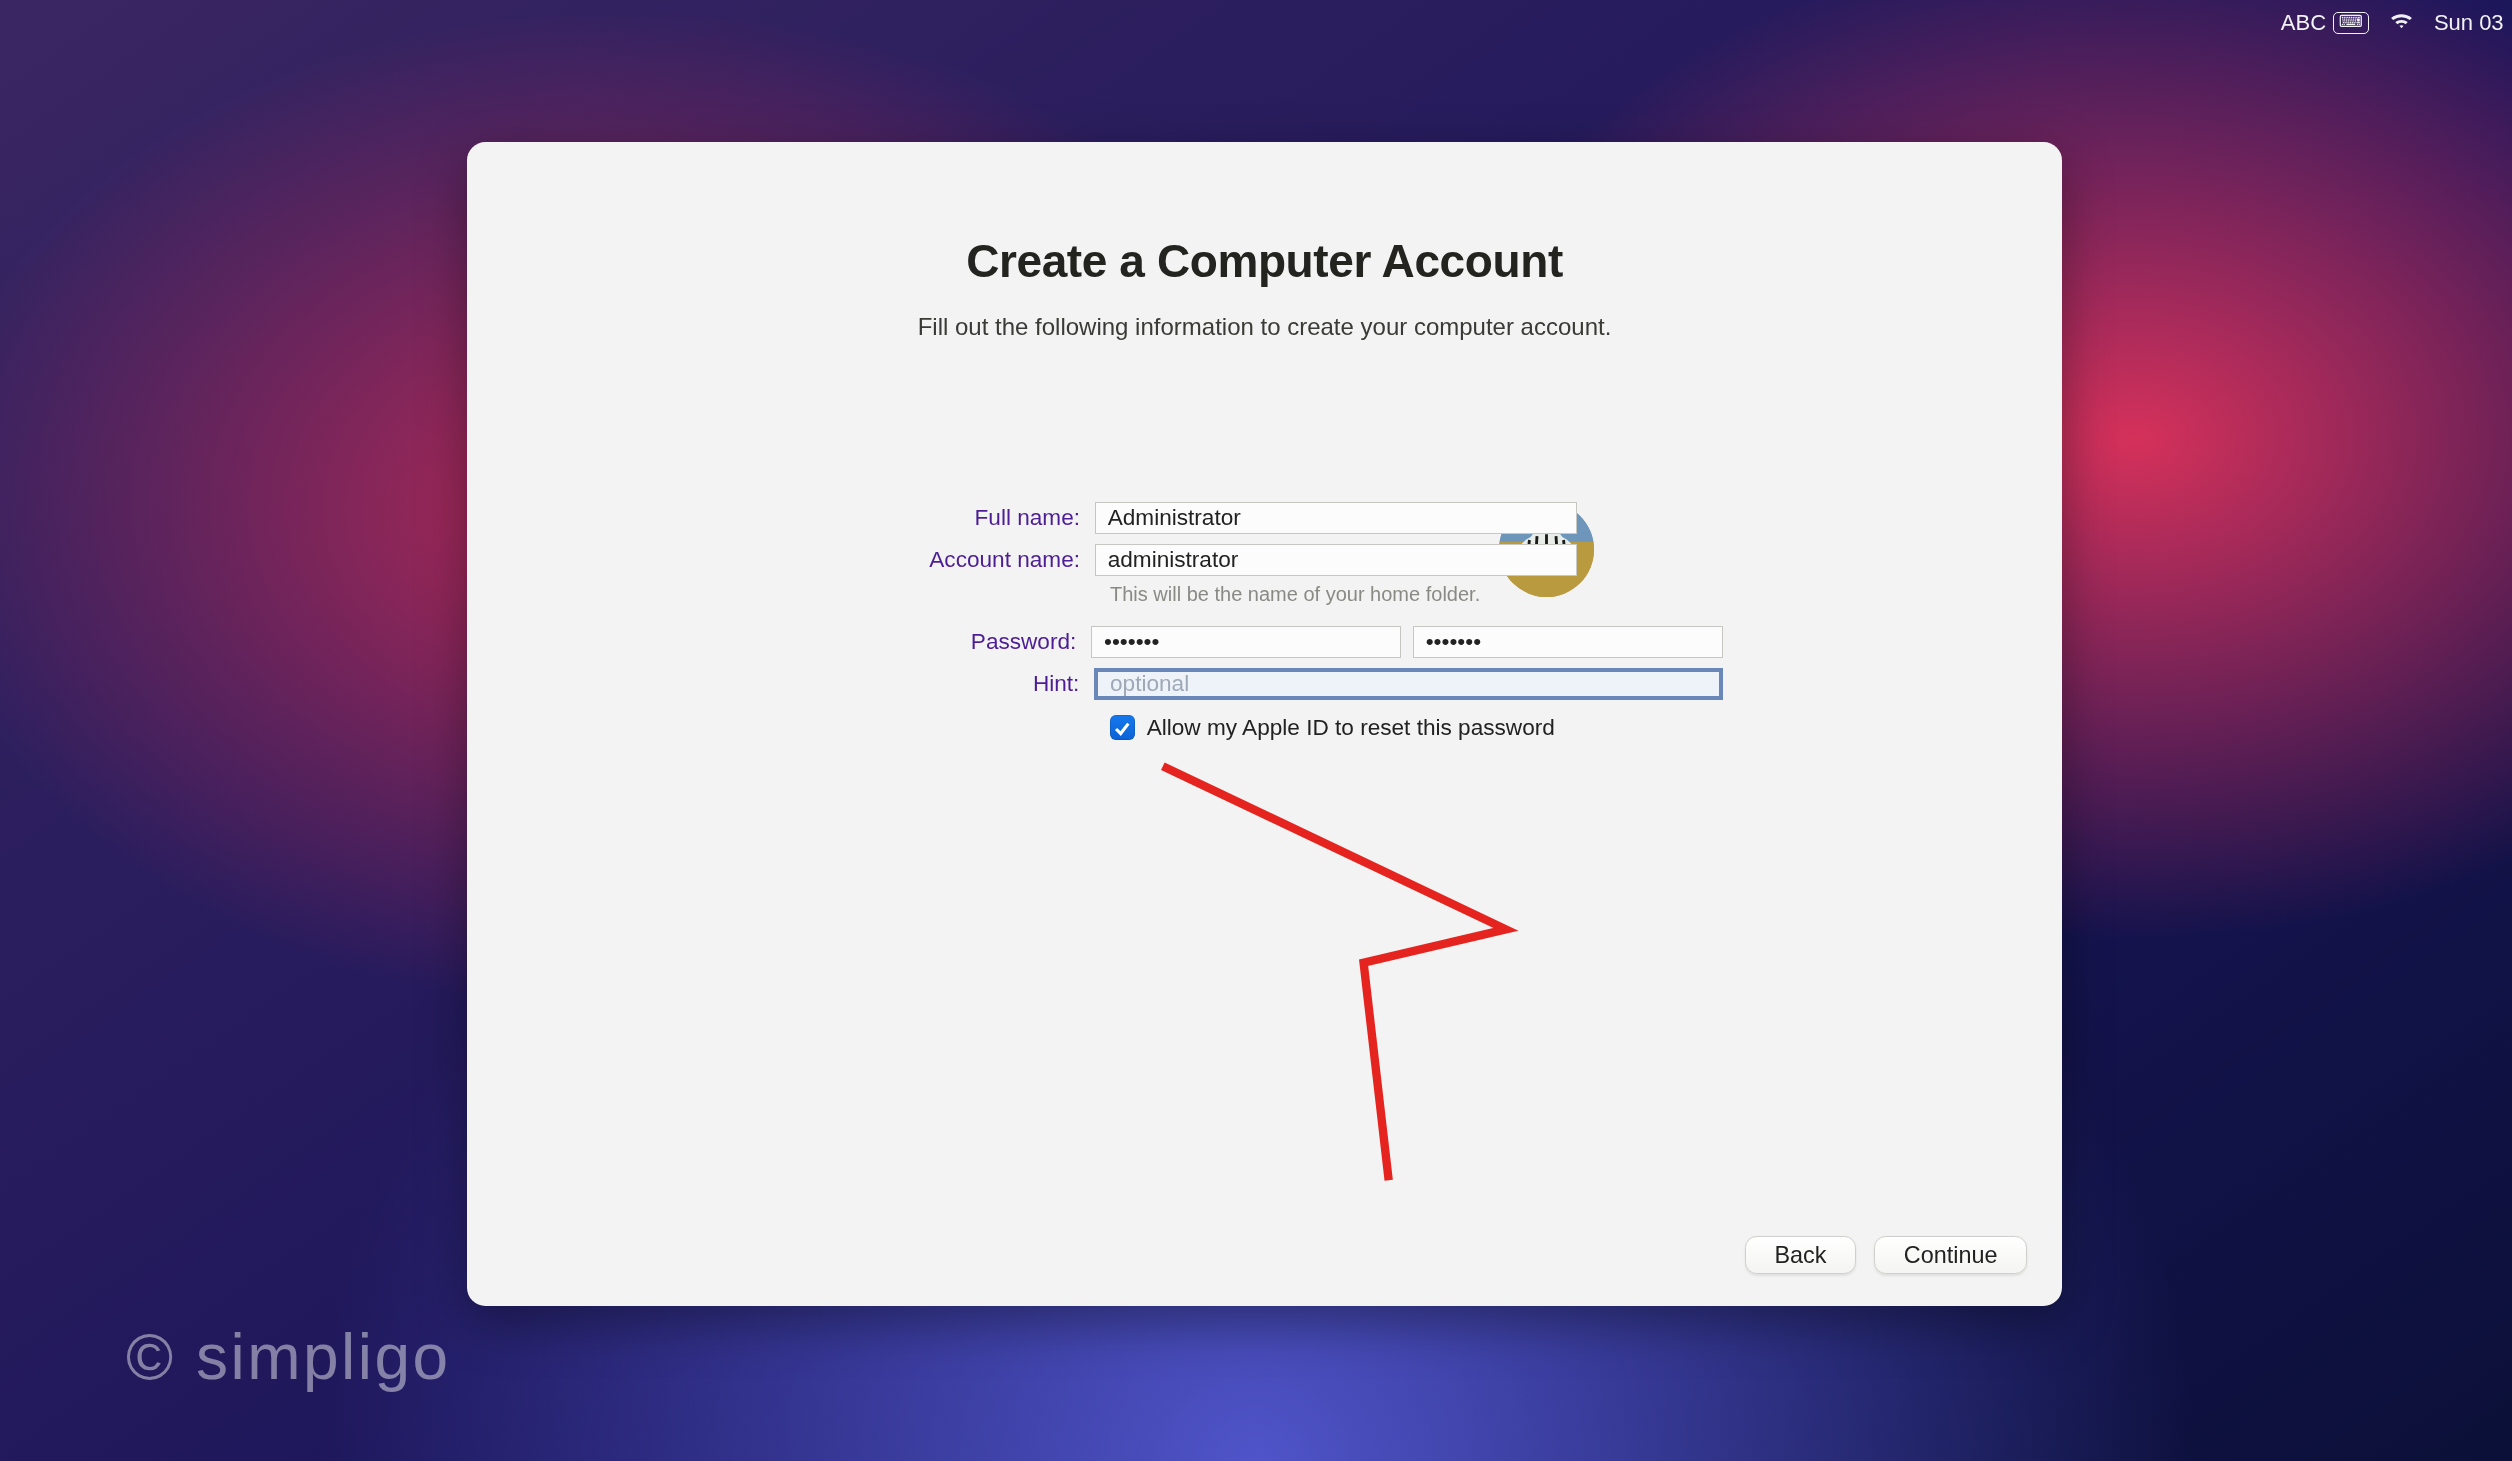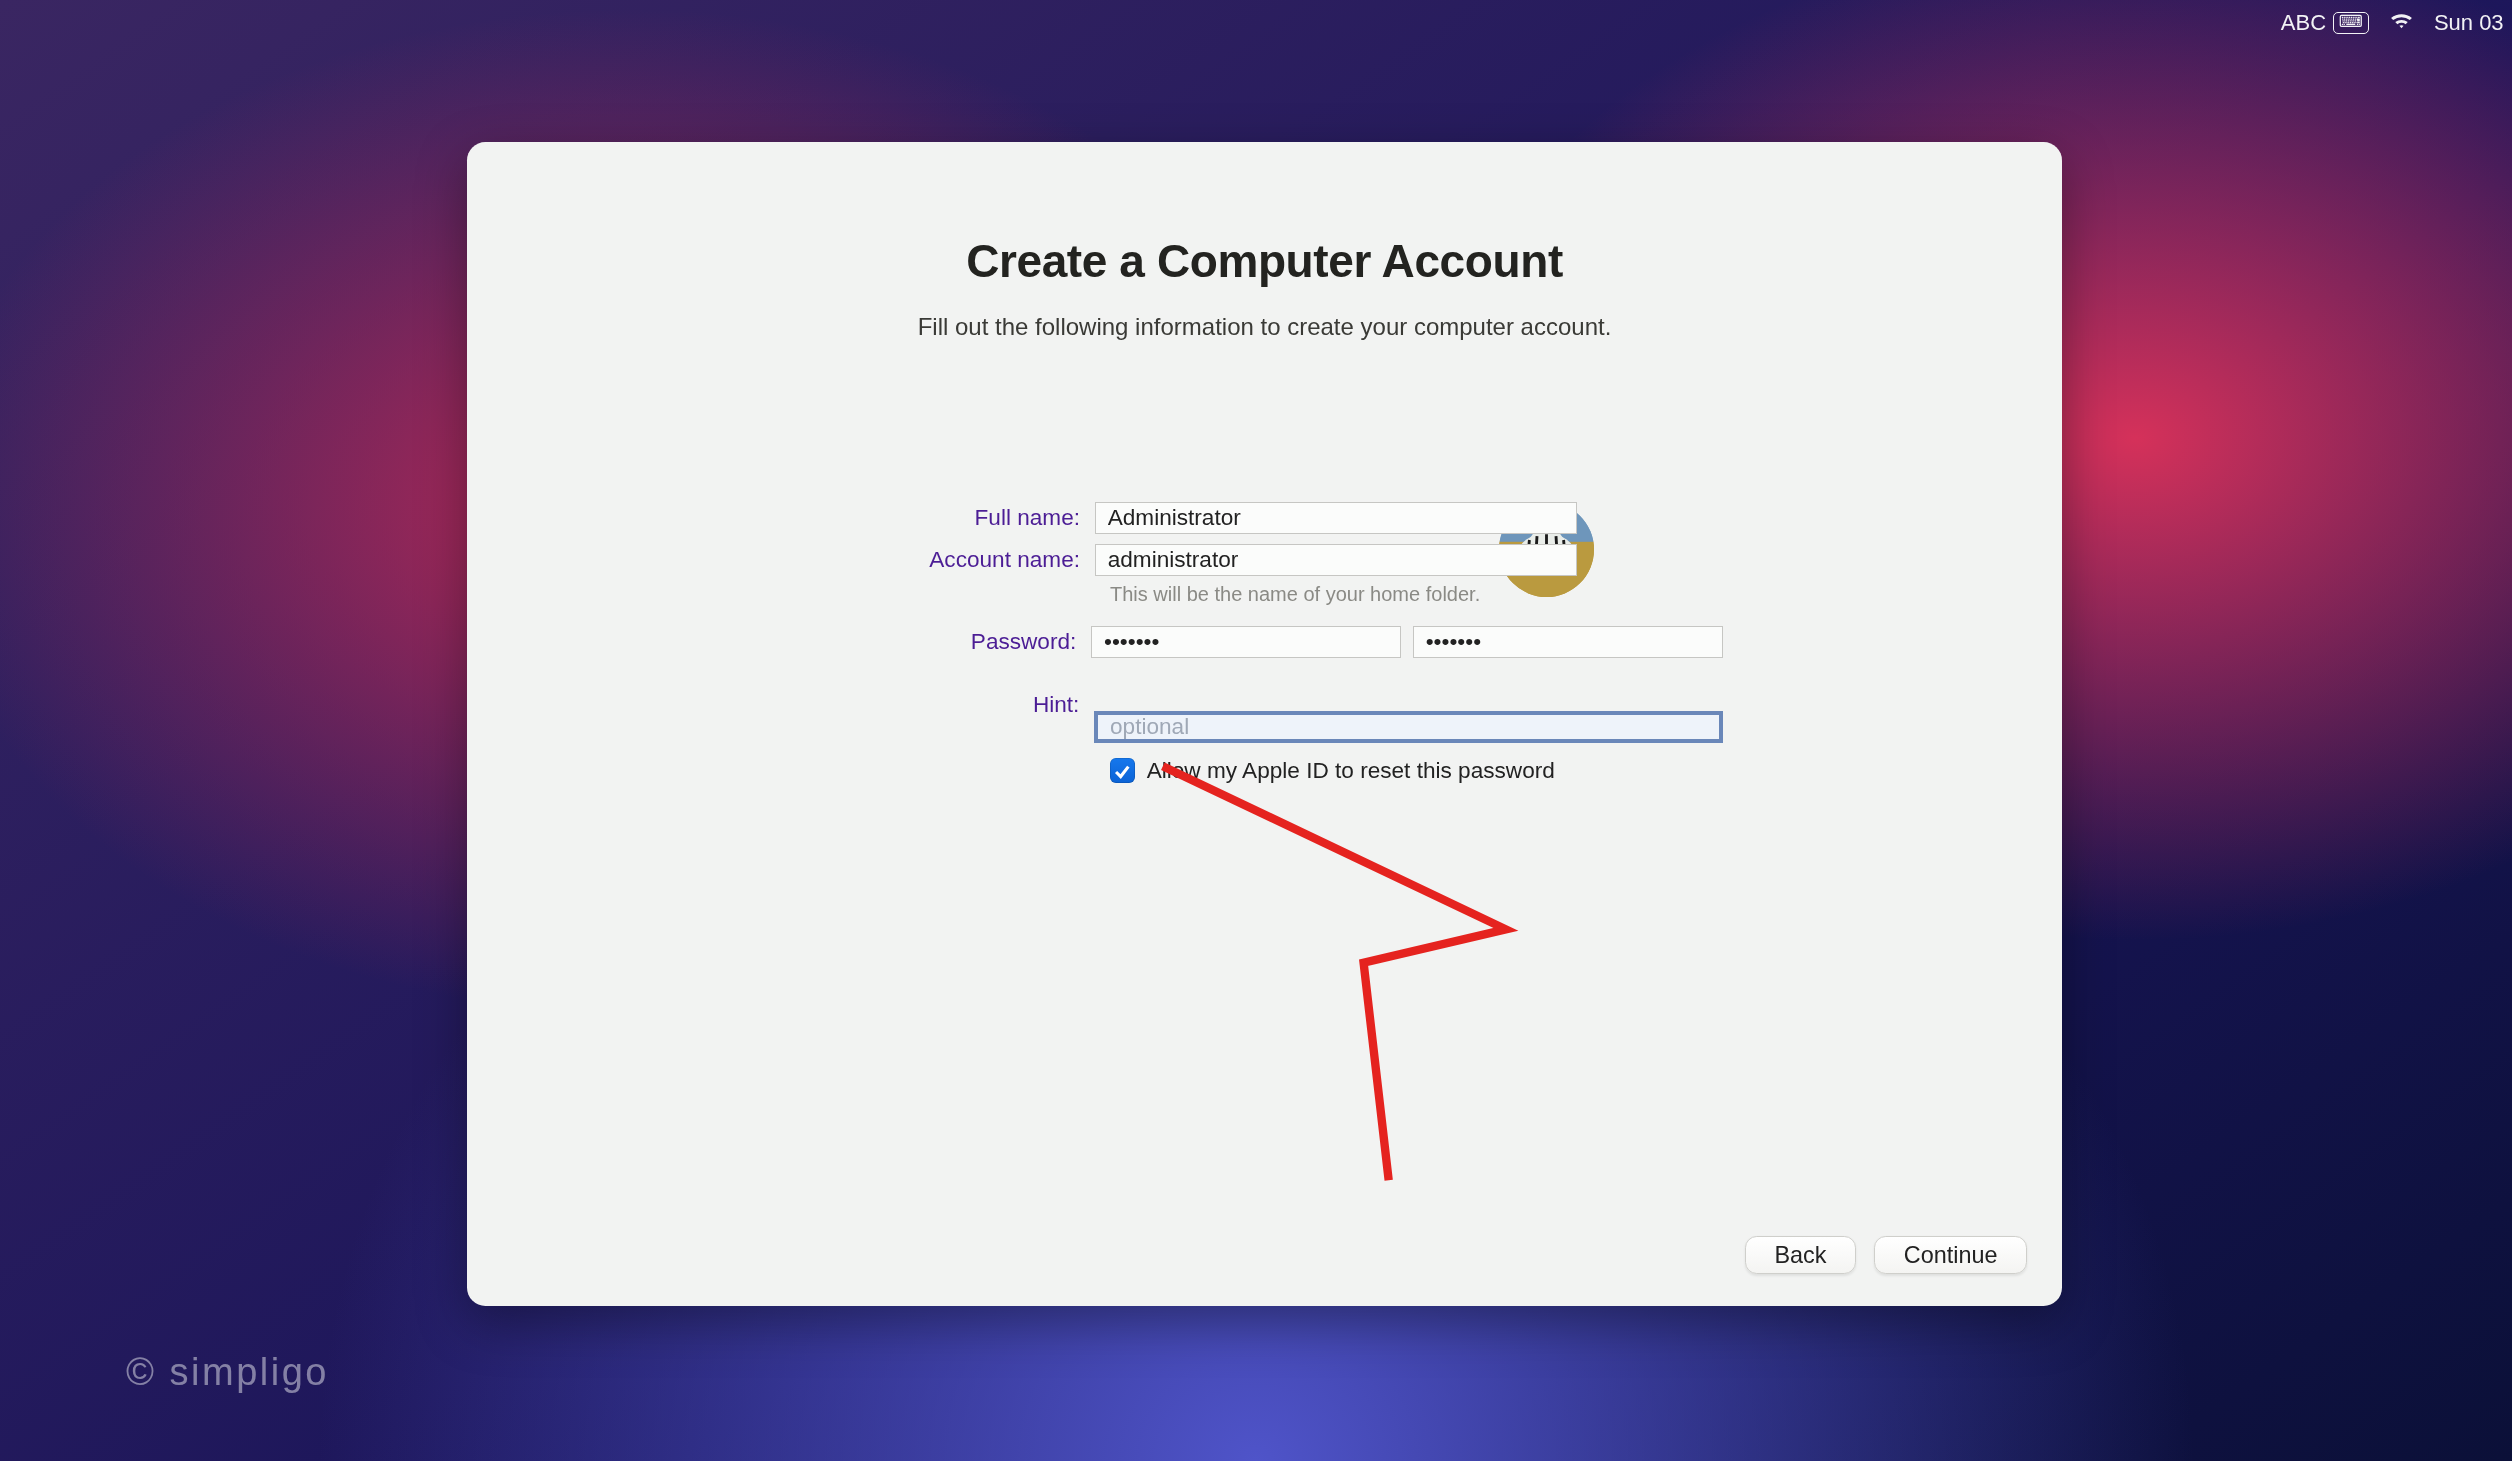--- a/index.html
+++ b/index.html
@@ -116,21 +116,20 @@
     color: #8a8a85;
   }
   .field-pair { display:flex; gap: 11.7px; }
   .field-pair input { width: 310px; }
 
   .hint-field {
     width: 630px !important;
     border: 4.2px solid #6a87b9;
     background: #eef3fa;
     outline: none;
-    margin-top: 43px;
   }
   .hint-field::placeholder { color: #9fa8b6; }
 
   .checkbox-row {
     display:flex;
     align-items:center;
     margin-left: 308px;
     margin-top: 15px;
     gap: 11.7px;
     font-size: 22.6px;
@@ -171,21 +170,21 @@
     position:absolute;
     left: 662px; top: 620px;
     pointer-events:none;
   }
   .arrow-anno svg { overflow:visible; }
 
   .watermark {
     position:absolute;
     left: 126px;
     bottom: 67px;
-    font-size: 38px;
+    font-size: 64px;
     color: rgba(215,215,225,0.55);
     letter-spacing: 2.5px;
     font-weight: 400;
   }
 </style>
 </head>
 <body>
 
 <div class="menubar">
   <div class="input-indicator">

